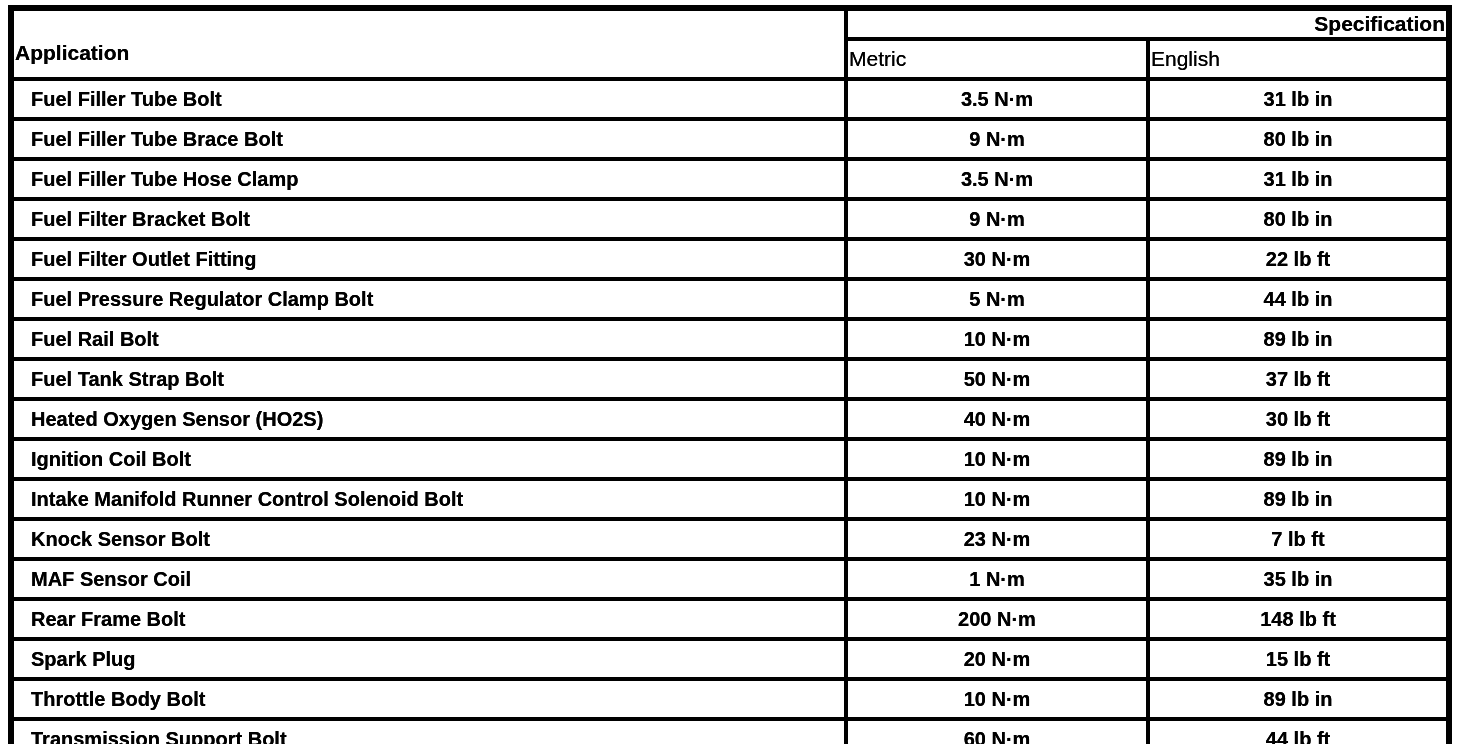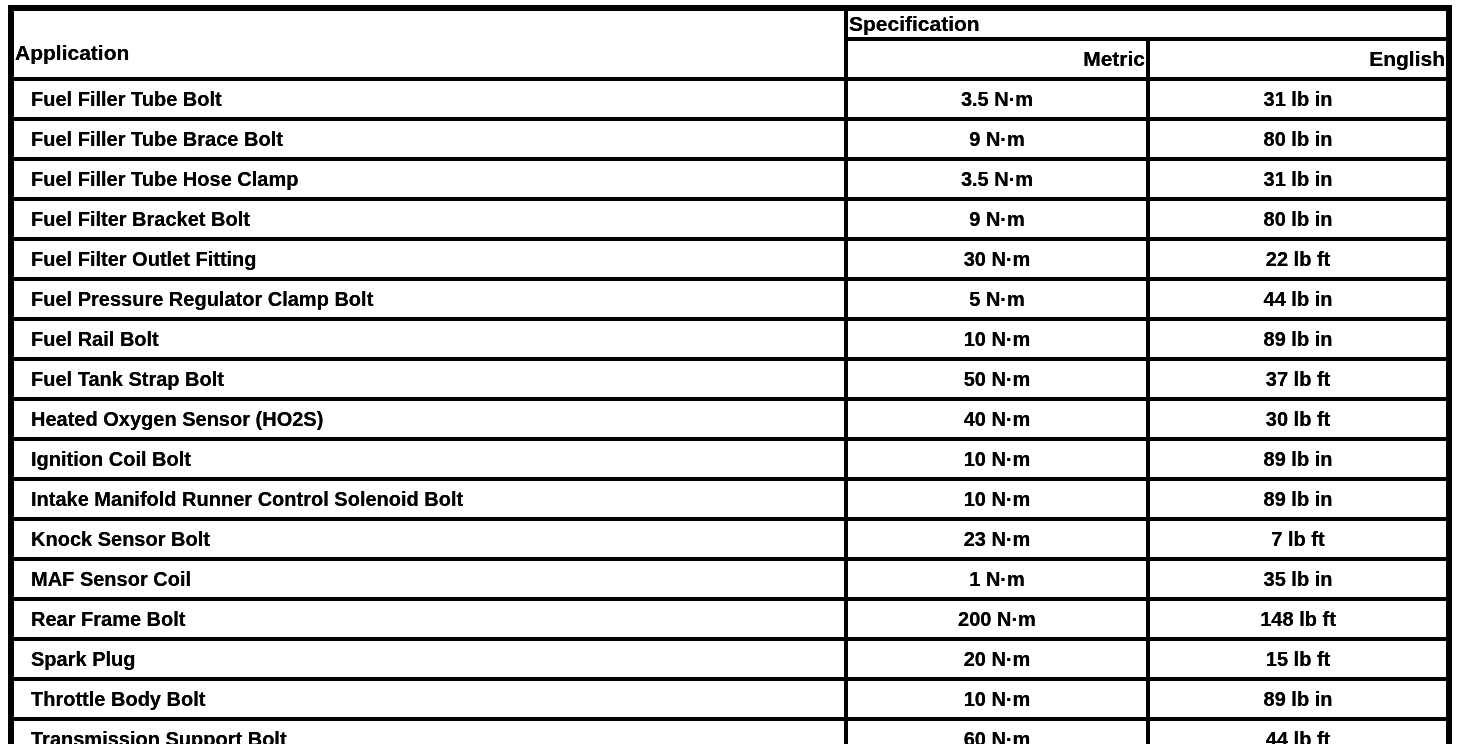--- a/index.html
+++ b/index.html
@@ -39,29 +39,29 @@
   }
   th.application-header {
     vertical-align: bottom;
     text-align: left;
     font-size: 21px;
     font-weight: bold;
     padding-bottom: 12px;
   }
   th.specification-header {
     height: 24px;
-    text-align: left;
+    text-align: right;
     font-size: 21px;
     font-weight: bold;
   }
   th.sub-header {
     height: 34px;
-    text-align: right;
+    text-align: left;
     font-size: 21px;
-    font-weight: bold;
+    font-weight: normal;
   }
   tbody td {
     height: 34px;
     font-size: 20px;
     font-weight: bold;
   }
   td.app-cell {
     text-align: left;
     padding-left: 17px;
   }

